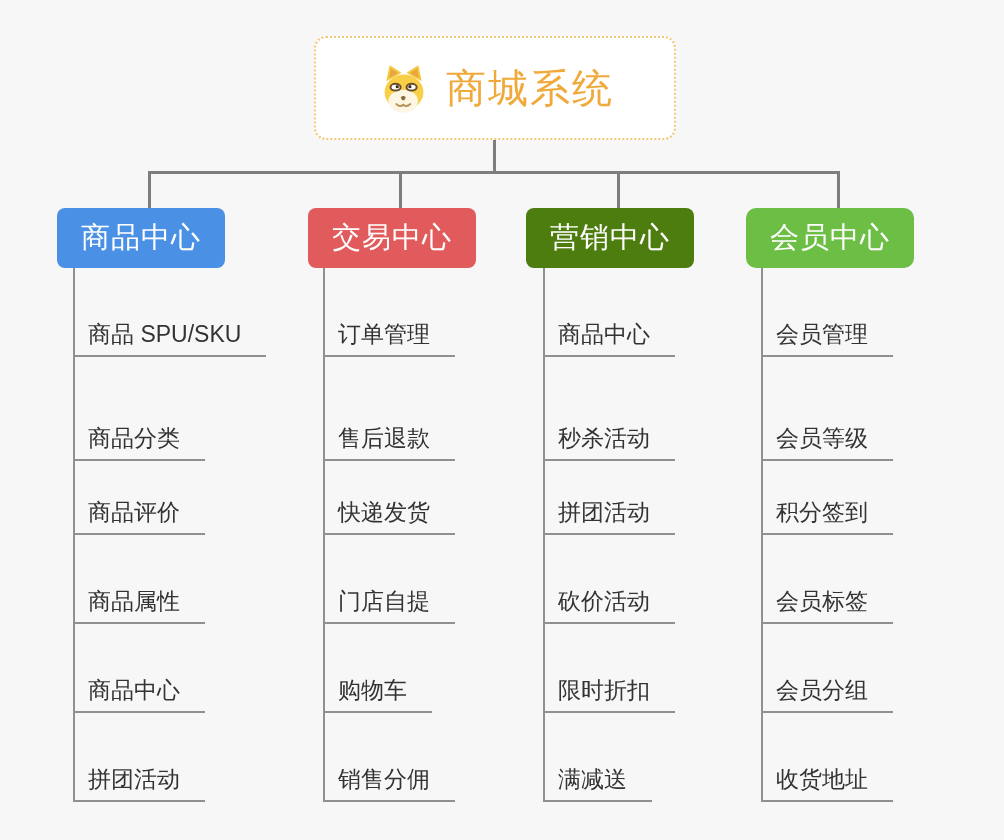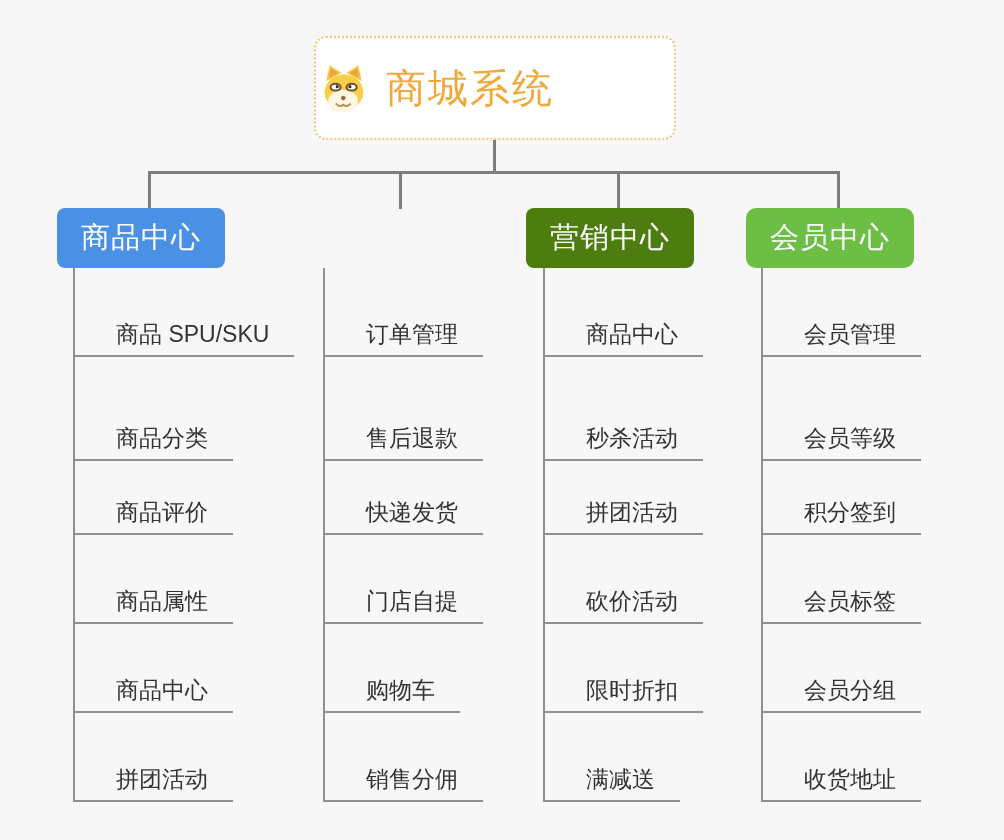--- a/index.html
+++ b/index.html
@@ -8,21 +8,21 @@
     font-family:"Liberation Sans","DejaVu Sans",sans-serif;
     width:1004px;height:840px;overflow:hidden;
   }
   .canvas{position:relative;width:1004px;height:840px;background:#f7f7f7;}
 
   
   .root-node{
     position:absolute;left:314px;top:36px;width:362px;height:104px;
     background:#ffffff;border:2px dotted #f3c878;border-radius:12px;
     box-sizing:border-box;
-    display:flex;align-items:center;justify-content:flex-start;gap:14px;
+    display:flex;align-items:center;justify-content:center;gap:14px;
   }
   .root-title{font-size:40px;letter-spacing:2px;color:#f0a93b;}
   .doge{width:56px;height:54px;flex:0 0 auto;}
 
   
   .cline{position:absolute;background:#7e7e7e;}
   .stub-root{left:493px;top:140px;width:3px;height:34px;}
   .bus{left:148px;top:171px;width:692px;height:3px;}
   .drop{top:171px;width:3px;height:38px;}
   .drop.d0{left:148px}.drop.d1{left:399px}.drop.d2{left:617px}.drop.d3{left:837px}
@@ -43,21 +43,21 @@
     position:absolute;top:268px;height:534px;
     border-left:2px solid #909090;box-sizing:content-box;
   }
   .branch-children.b0{left:73px}
   .branch-children.b1{left:323px}
   .branch-children.b2{left:543px}
   .branch-children.b3{left:761px}
 
   .leaf{
     position:absolute;left:0;width:max-content;
-    padding:0 25px 6px 41px;line-height:30px;
+    padding:0 25px 6px 13px;line-height:30px;
     font-size:23px;color:#333333;
     border-bottom:2px solid #909090;
     white-space:nowrap;
   }
   .leaf:nth-child(1){top:51px}
   .leaf:nth-child(2){top:155px}
   .leaf:nth-child(3){top:229px}
   .leaf:nth-child(4){top:318px}
   .leaf:nth-child(5){top:407px}
   .leaf:nth-child(6){top:496px}
@@ -94,20 +94,21 @@
   </div>
 
   <div class="cline stub-root"></div>
   <div class="cline bus"></div>
   <div class="cline drop d0"></div>
   <div class="cline drop d1"></div>
   <div class="cline drop d2"></div>
   <div class="cline drop d3"></div>
 
   <div class="branch-header b0" style="background: rgb(74, 144, 228);">商品中心</div>
+  <div class="branch-header b1" style="background: rgb(226, 91, 92);">交易中心</div>
   <div class="branch-header b2" style="background: #4d7c0f;">营销中心</div>
   <div class="branch-header b3" style="background: rgb(108, 190, 69); border-radius: 10px;">会员中心</div>
 
   <div class="branch-children b0">
     <div class="leaf">商品 SPU/SKU</div>
     <div class="leaf">商品分类</div>
     <div class="leaf">商品评价</div>
     <div class="leaf">商品属性</div>
     <div class="leaf">商品中心</div>
     <div class="leaf">拼团活动</div>

